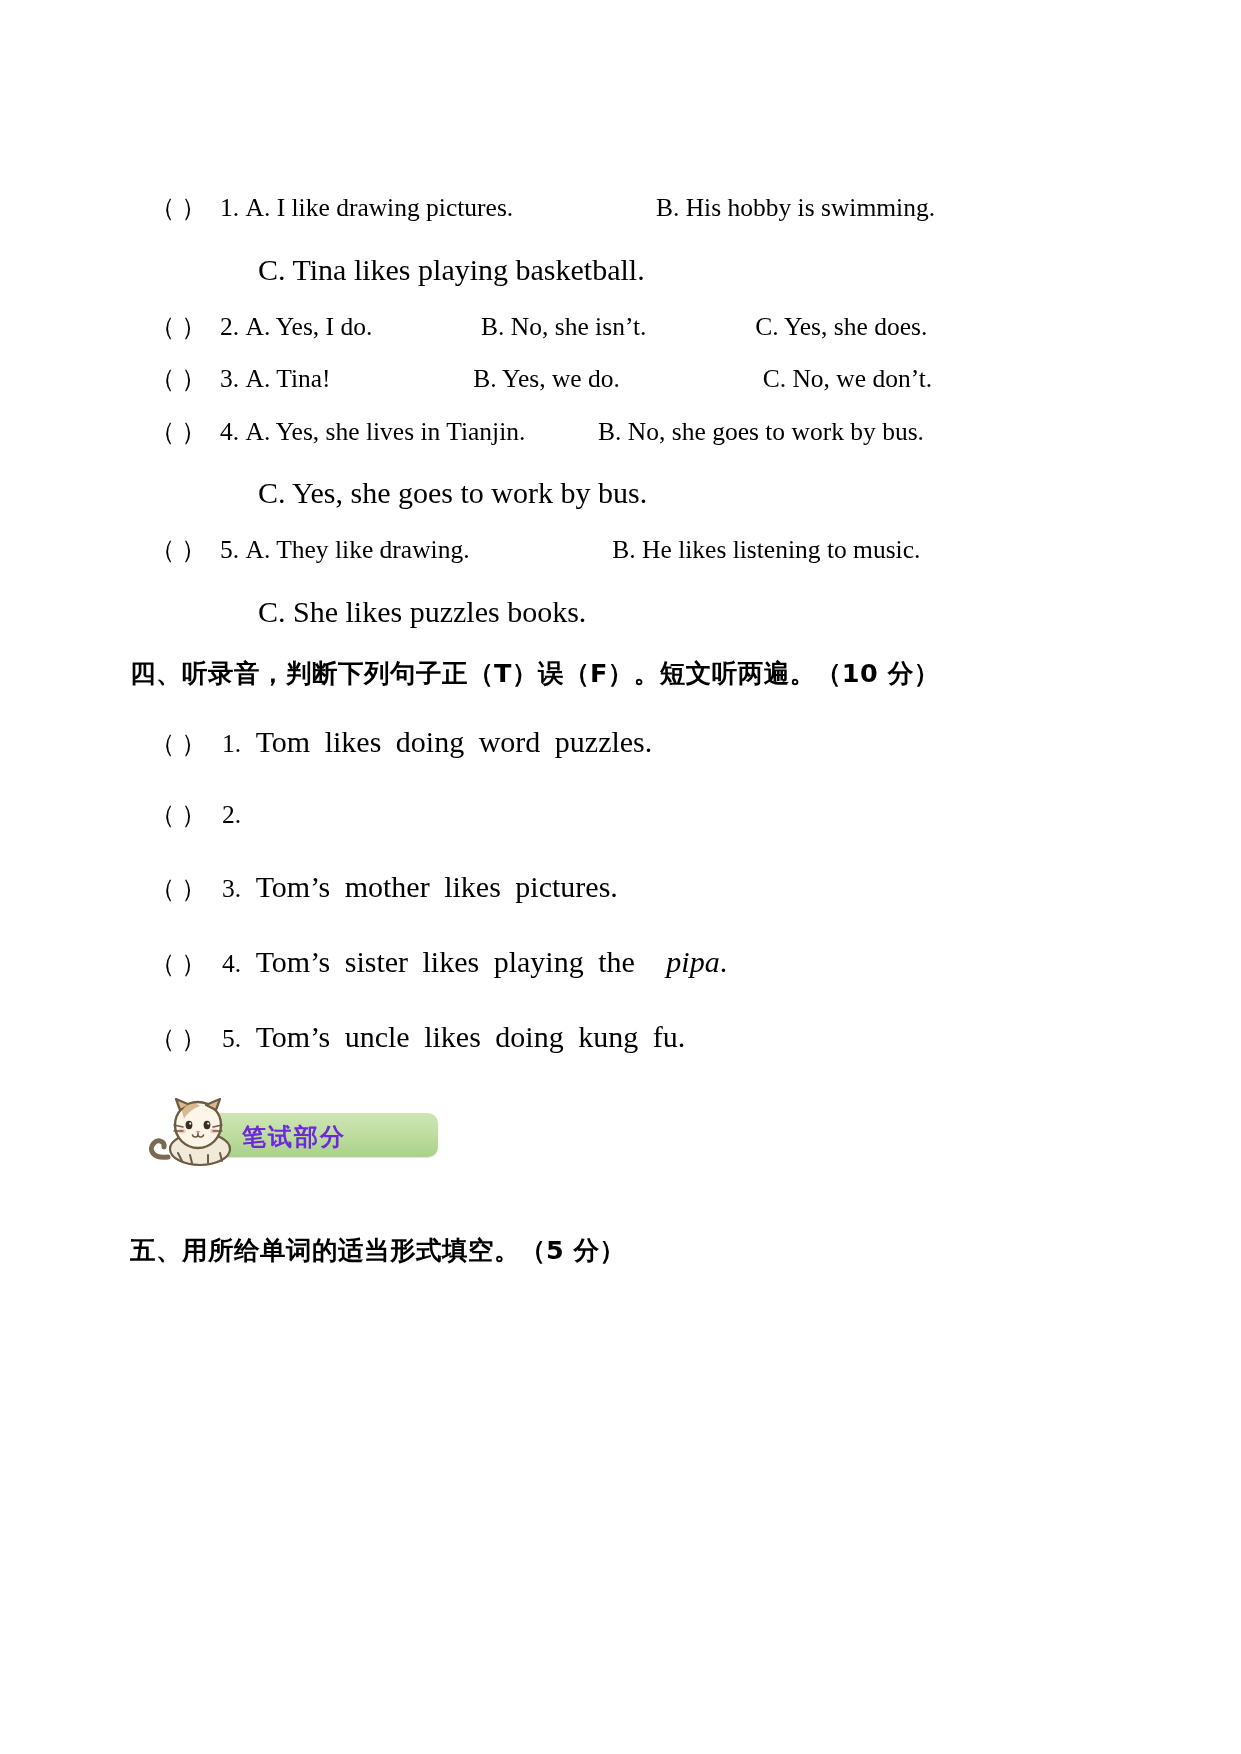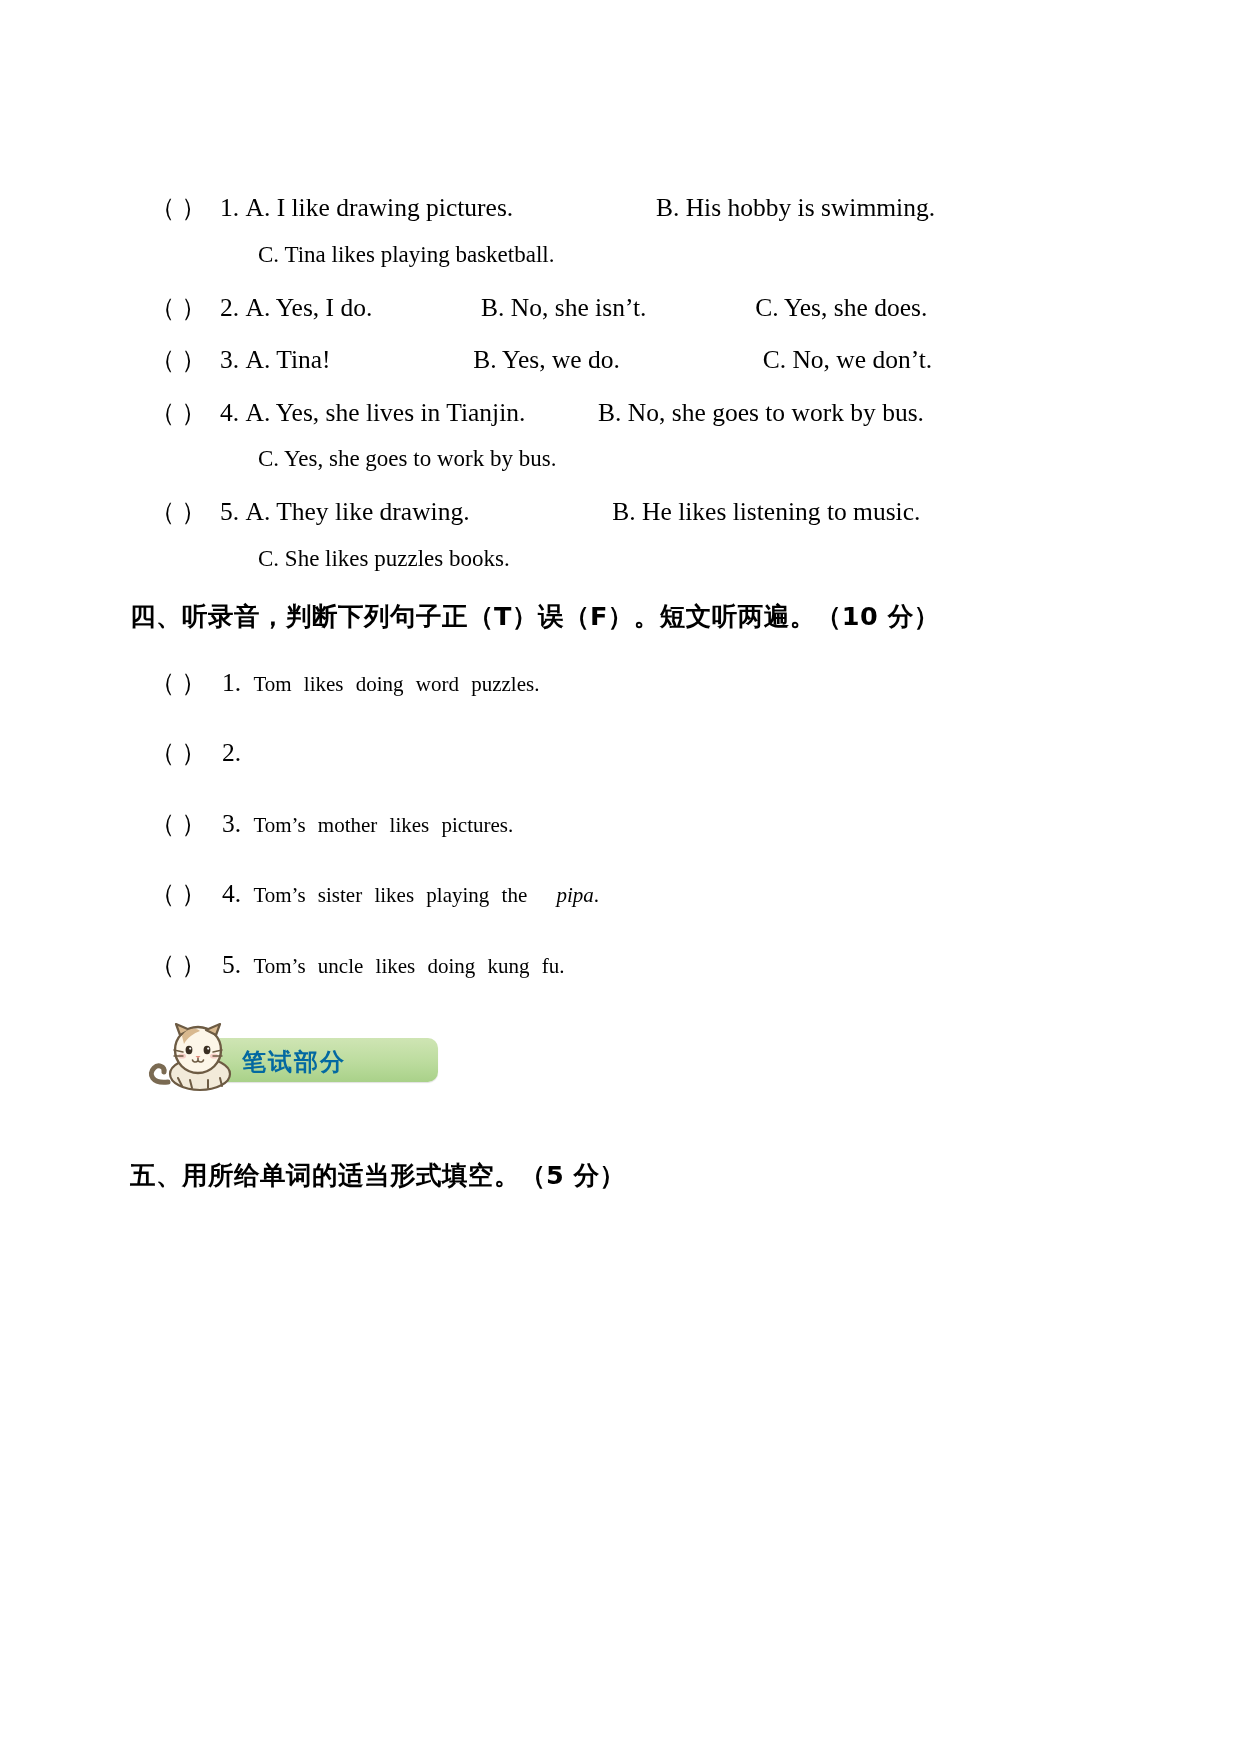--- a/index.html
+++ b/index.html
@@ -52,22 +52,22 @@
   .opts {
     flex: 1 1 auto;
     position: relative;
   }
   .opt {
     display: inline-block;
   }
   .row-block { margin-bottom: 27px; }
   .cont-line {
     margin-left: 108px;
-    font-size: 23px;
-    margin-top: 21px;
+    font-size: 30px;
+    margin-top: 32px;
   }
 
   
   .gap-sm { display: inline-block; width: 60px; }
   .gap-md { display: inline-block; width: 96px; }
   .gap-lg { display: inline-block; width: 130px; }
 
   
   .section-head {
     font-family: "DejaVu Sans", "Liberation Sans", sans-serif;
@@ -76,21 +76,21 @@
     letter-spacing: 0.5px;
     margin-top: 20px;
     margin-bottom: 36px;
     margin-left: 0;
   }
 
   
   .q-row.spaced .sent {
     letter-spacing: 0px;
     word-spacing: 7px;
-    font-size: 21px;
+    font-size: 30px;
   }
   .q-row.spaced { margin-bottom: 45px; }
   .q-row.spaced .brackets { flex: 0 0 72px; width: 72px; }
   .ital { font-style: italic; margin-left: 17px; }
 
   
   .banner {
     position: relative;
     margin-top: 26px;
     margin-bottom: 10px;
@@ -107,21 +107,21 @@
     border-radius: 10px;
     box-shadow: 0 1px 1px rgba(0,0,0,0.12);
   }
   .banner-pill-label {
     position: absolute;
     left: 104px;
     top: 24px;
     font-family: "DejaVu Sans", sans-serif;
     font-weight: bold;
     font-size: 24px;
-    color: #0369a1;
+    color: #6d28d9;
     letter-spacing: 2px;
   }
   .cat {
     position: absolute;
     left: 0px;
     top: 0px;
     width: 110px;
     height: 74px;
   }
 

